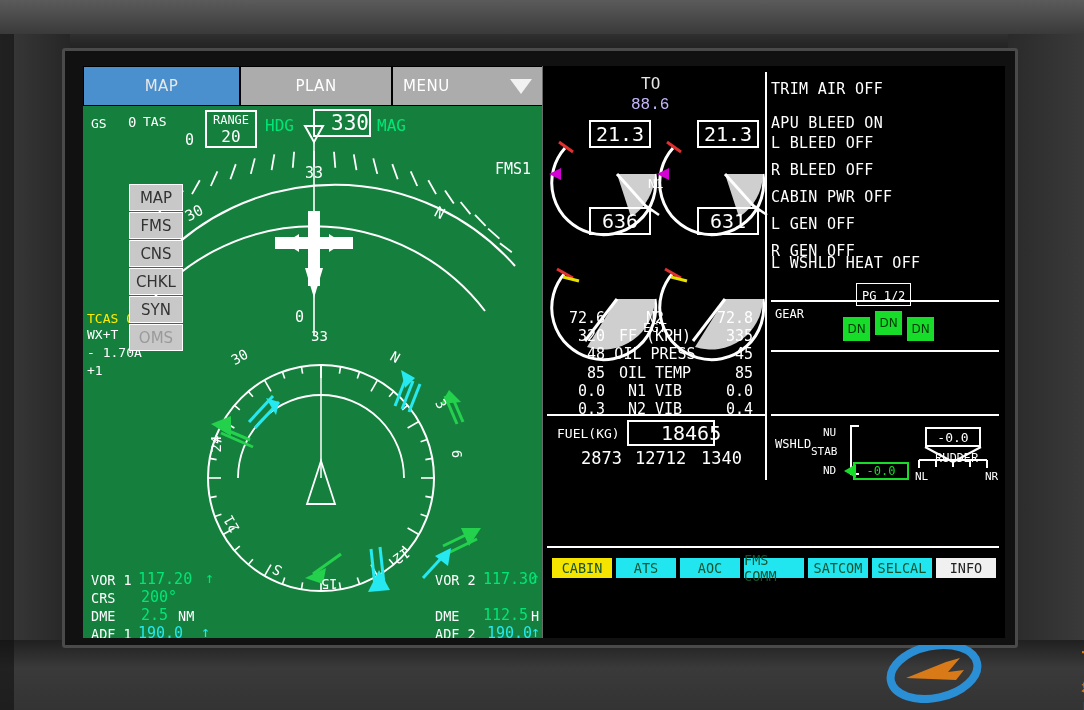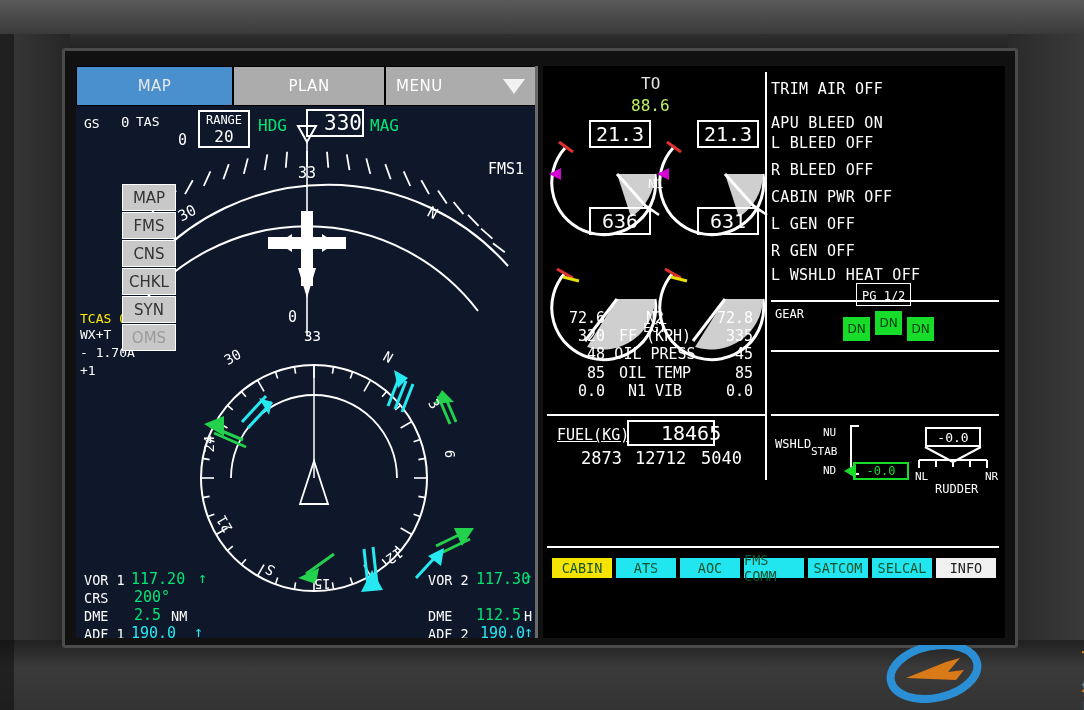--- a/index.html
+++ b/index.html
@@ -33,22 +33,22 @@
     background:linear-gradient(180deg,#202020,#3a3a3a 40%,#333 100%);
   }
   #bezel-inner-frame {
     position:absolute; left:62px; top:48px; width:956px; height:600px;
     background:#111; border:3px solid #4a4a4a; border-radius:3px;
   }
   .bezel-shadow-l{position:absolute;left:0;top:34px;width:14px;height:676px;background:#111;opacity:.6;}
 
   
   #left-display {
-    position:absolute; left:76px; top:66px; width:462px; height:572px;
-    background:#0f172a; overflow:hidden;
+    position:absolute; left:83px; top:66px; width:462px; height:572px;
+    background:#15803d; overflow:hidden;
     border-right:3px solid #6a6a6a;
   }
   #right-display {
     position:absolute; left:543px; top:66px; width:462px; height:572px;
     background:#000; overflow:hidden;
   }
 
   
   #tabbar { position:absolute; left:0; top:0; width:462px; height:40px; display:flex; }
   .tab {
@@ -396,21 +396,21 @@
 
     <div class="sep" style="left:222px; top:6px; width:2px; height:408px;"></div>
 
     <div class="sep" style="left:228px; top:234px; width:228px; height:2px;"></div>
     <div class="sep" style="left:228px; top:284px; width:228px; height:2px;"></div>
     <div class="sep" style="left:228px; top:348px; width:228px; height:2px;"></div>
     <div class="sep" style="left:4px;   top:348px; width:218px; height:2px;"></div>
     <div class="sep" style="left:4px;   top:480px; width:452px; height:2px;"></div>
 
     <span class="lbl" style="left:98px; top:8px; color:#e5e5e5; font-size:16px;">TO</span>
-    <span class="lbl" style="left:88px; top:30px; color:#bef264; font-size:16px;">88.6</span>
+    <span class="lbl" style="left:88px; top:30px; color:#c4b5fd; font-size:16px;font-family:Liberation Mono, monospace;">88.6</span>
 
     <svg width="230" height="230" style="position:absolute; left:0; top:50px;">
 
       <g>
         <path d="M 22 32 A 52 52 0 1 0 112 58" fill="none" stroke="#ffffff" stroke-width="3"></path>
         <path d="M 74 58 L 112 58 A 52 52 0 0 1 88 101 Z" fill="#cfcfcf" stroke="none"></path>
         <line x1="74" y1="58" x2="108" y2="96" stroke="#ffffff" stroke-width="3"></line>
         <line x1="103" y1="90" x2="116" y2="99" stroke="#ffffff" stroke-width="2.5"></line>
         <line x1="16" y1="26" x2="30" y2="36" stroke="#e03030" stroke-width="3"></line>
         <polyline points="6,58 18,52 18,64" fill="#d400d4" stroke="none"></polyline>
@@ -479,39 +479,44 @@
       <tr>
         <td class="c1">85</td>
         <td class="c2">OIL TEMP</td>
         <td class="c3">85</td>
       </tr>
       <tr>
         <td class="c1">0.0</td>
         <td class="c2">N1 VIB</td>
         <td class="c3">0.0</td>
       </tr>
+      <tr>
+        <td class="c1">0.3</td>
+        <td class="c2">N2 VIB</td>
+        <td class="c3">0.4</td>
+      </tr>
     </tbody>
       </table>
 
-    <span class="lbl w" style="left:14px; top:360px; font-size:15px;text-decoration:underline;">FUEL(KG)</span>
+    <span class="lbl w" style="left:14px; top:360px; font-size:13px;">FUEL(KG)</span>
     <div style="position:absolute; left:84px; top:354px; width:88px; height:26px; border:2px solid #fff; text-align:center;">
       <span class="w" style="font-size:20px; line-height:22px;margin-left:32px;">18465</span>
     </div>
     <span class="lbl w" style="left:38px;  top:382px; font-size:17px;">2873</span>
     <span class="lbl w" style="left:92px;  top:382px; font-size:17px;">12712</span>
-    <span class="lbl w" style="left:158px; top:382px; font-size:17px;">5040</span>
+    <span class="lbl w" style="left:158px; top:382px; font-size:17px;">1340</span>
 
     <div class="statline" style="top:14px;">TRIM AIR OFF</div>
     <div class="statline" style="top:41px;margin-top:7px;">APU BLEED ON</div>
     <div class="statline" style="top:68px;">L BLEED OFF</div>
     <div class="statline" style="top:95px;">R BLEED OFF</div>
     <div class="statline" style="top:122px;">CABIN PWR OFF</div>
     <div class="statline" style="top:149px;">L GEN OFF</div>
     <div class="statline" style="top:176px;">R GEN OFF</div>
-    <div class="statline" style="top:200px;">L WSHLD HEAT OFF</div>
+    <div class="statline" style="top:188px;">L WSHLD HEAT OFF</div>
 
     <div style="position:absolute; left:313px; top:217px; padding:1px 5px; border:1px solid #fff;">
       <span class="w" style="font-size:12px;">PG  1/2</span>
     </div>
 
     <span class="lbl w" style="left:232px; top:241px; font-size:12px;">GEAR</span>
     <div class="gearbox" style="left:300px; top:251px;">
       <span>DN</span>
       </div>
     <div class="gearbox" style="left:332px; top:245px;">
@@ -542,21 +547,21 @@
     <svg width="80" height="32" style="position:absolute; left:370px; top:380px;">
       <polyline points="12,1 40,16 68,1" fill="none" stroke="#ffffff" stroke-width="2"></polyline>
       <line x1="6" y1="14" x2="74" y2="14" stroke="#ffffff" stroke-width="2"></line>
       <line x1="6" y1="14" x2="6" y2="22" stroke="#ffffff" stroke-width="2"></line>
       <line x1="23" y1="14" x2="23" y2="21" stroke="#ffffff" stroke-width="2"></line>
       <line x1="40" y1="14" x2="40" y2="21" stroke="#ffffff" stroke-width="2"></line>
       <line x1="57" y1="14" x2="57" y2="21" stroke="#ffffff" stroke-width="2"></line>
       <line x1="74" y1="14" x2="74" y2="22" stroke="#ffffff" stroke-width="2"></line>
     </svg>
     <span class="lbl w" style="left:372px; top:404px; font-size:11px;">NL</span>
-    <span class="lbl w" style="left:392px; top:416px; font-size:12px;">RUDDER</span>
+    <span class="lbl w" style="left:392px; top:386px; font-size:12px;font-family:Liberation Mono, monospace;">RUDDER</span>
     <span class="lbl w" style="left:442px; top:404px; font-size:11px;">NR</span>
 
     <div id="fnkeys">
       <div class="fk yellow">
         <span>CABIN</span>
         </div>
       <div class="fk cyan">
         <span>ATS</span>
         </div>
       <div class="fk cyan">

